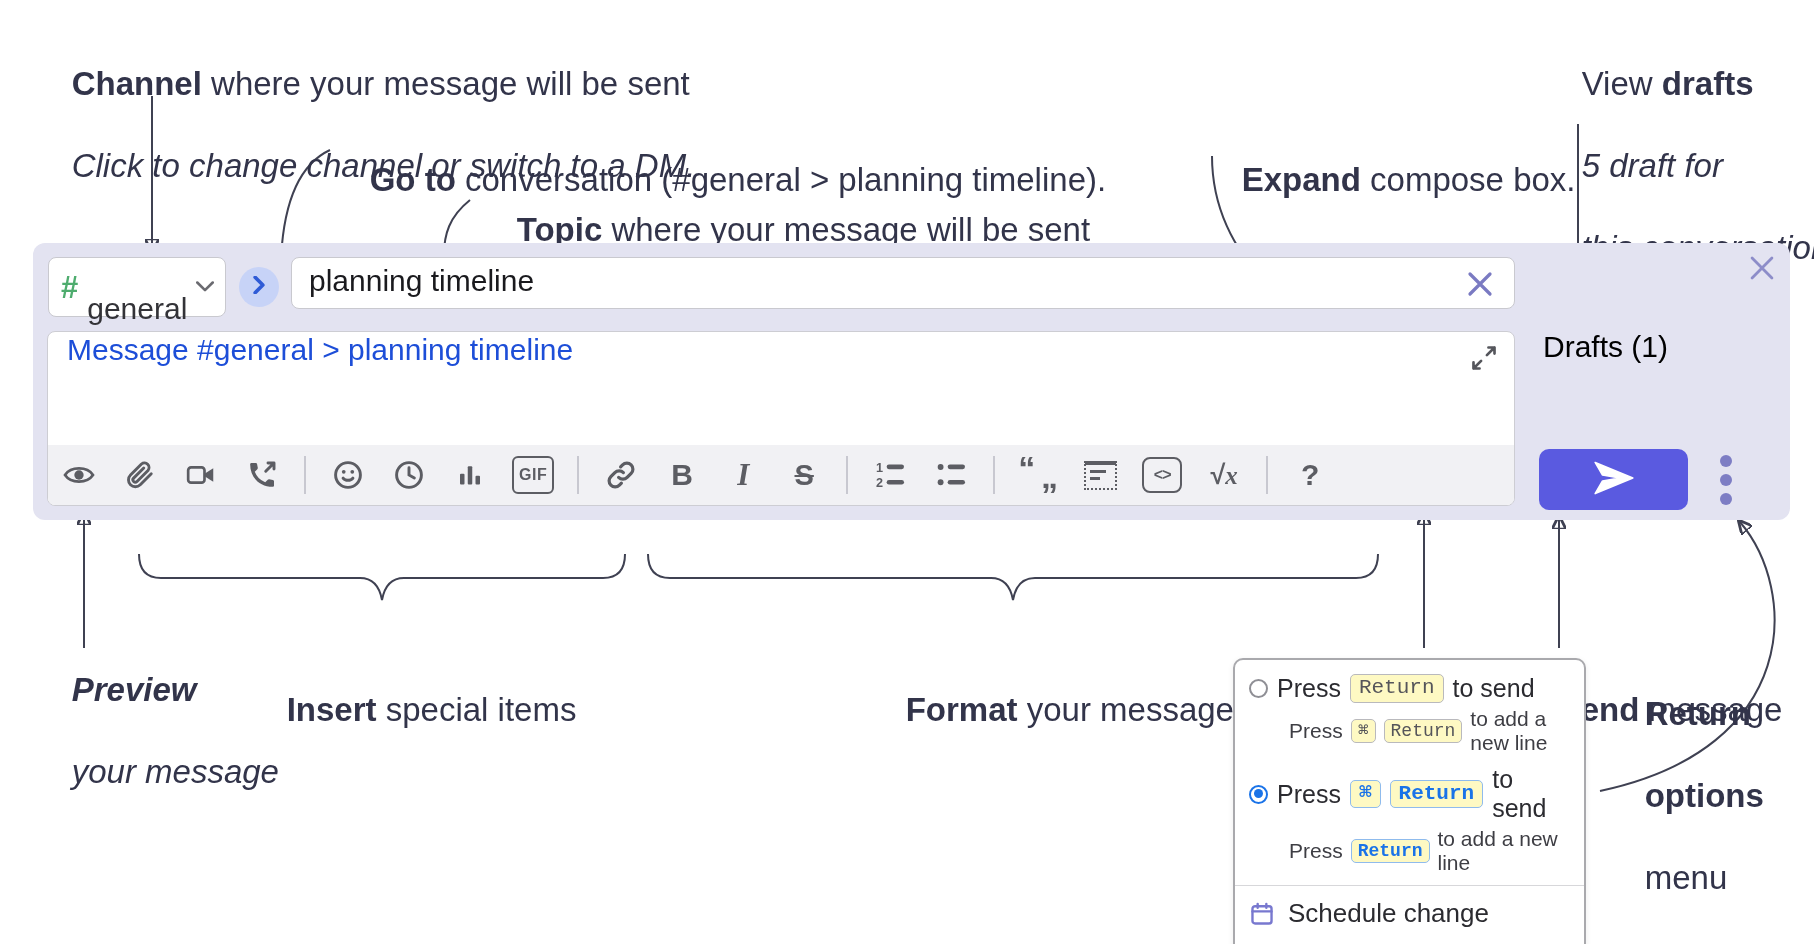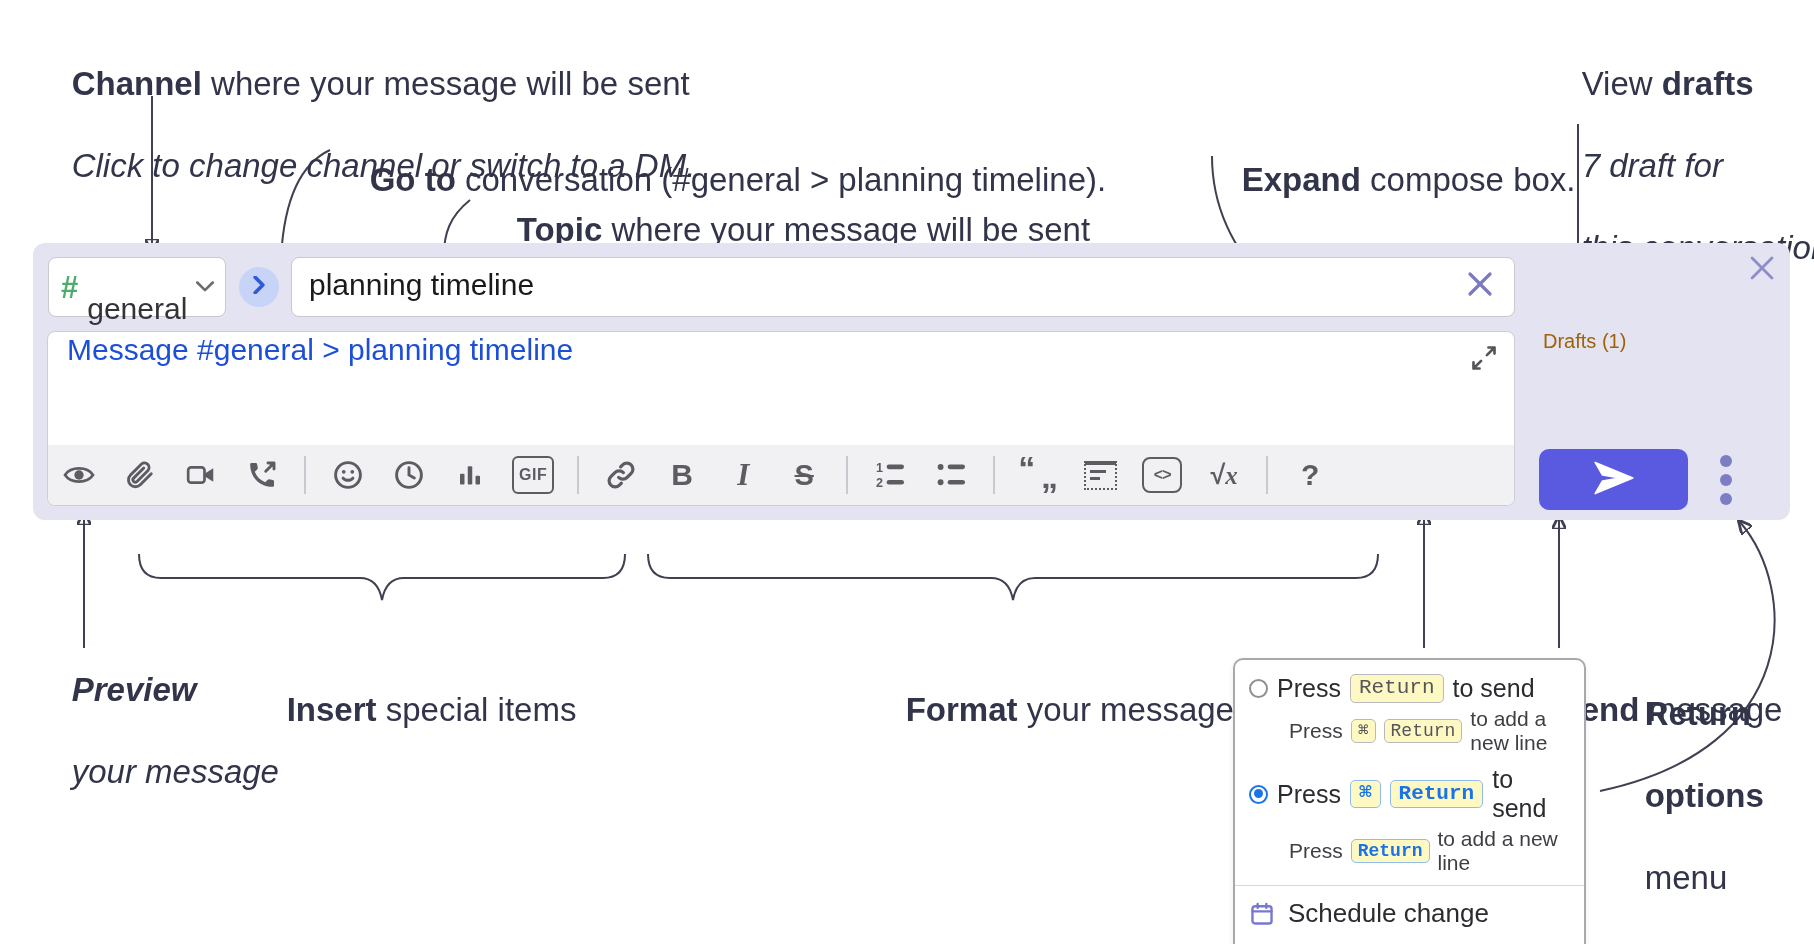--- a/index.html
+++ b/index.html
@@ -19,21 +19,21 @@
   .compose{position:absolute;left:33px;top:243px;width:1757px;height:277px;
     background:#e3e3f1;border-radius:12px;}
   .whitebox{background:#fff;border:1.5px solid #c9c9cf;border-radius:8px;box-sizing:border-box;}
   .channel-select{position:absolute;left:15px;top:14px;width:178px;height:60px;
     display:flex;align-items:center;padding:0 12px;gap:9px;}
   .hash{color:#4eac6e;font-weight:700;font-size:31px;line-height:1;}
   .channel-name{font-size:30px;color:#333338;margin-top:44px;}
   .chev{margin-left:auto;display:flex;}
   .go-btn{position:absolute;left:206px;top:24px;width:40px;height:40px;border-radius:50%;
     background:#c7d3f7;display:flex;align-items:center;justify-content:center;}
-  .topic-input{position:absolute;left:258px;top:14px;width:1224px;height:60px;
+  .topic-input{position:absolute;left:258px;top:14px;width:1224px;height:52px;
     font-family:"Liberation Sans",sans-serif;font-size:30px;color:#1a1a1e;
     padding:0 58px 4px 17px;outline:none;}
   .topic-clear{position:absolute;left:1432px;top:26px;display:flex;cursor:pointer;}
   .close-x{position:absolute;left:1704px;top:0px;width:50px;height:50px;
     display:flex;align-items:center;justify-content:center;cursor:pointer;}
   .msg-widget{position:absolute;left:14px;top:88px;width:1468px;height:175px;
     background:#fff;border:1.5px solid #cdcdd3;border-radius:8px;box-sizing:border-box;overflow:hidden;}
   .msg-placeholder{position:absolute;left:19px;top:1px;font-size:30px;color:#1d4ed8;}
   .expand-btn{position:absolute;right:16px;top:12px;color:#55565c;display:flex;cursor:pointer;}
   .toolbar{position:absolute;left:0;bottom:0;width:100%;height:60px;background:#f1f1f4;
@@ -50,21 +50,21 @@
   .lbl-gif{border:2.5px solid currentColor;border-radius:6px;padding:8px 5px;font-size:16px;font-weight:700;letter-spacing:.5px;}
   .lbl-code{width:36px;height:32px;border:2.5px solid currentColor;border-radius:8px;
     display:flex;align-items:center;justify-content:center;font-size:16px;font-weight:800;letter-spacing:-1px;}
   .lbl-spoiler{width:33px;height:29px;border:2.5px dotted currentColor;border-top:4px solid currentColor;
     box-sizing:border-box;position:relative;}
   .lbl-spoiler .s1{position:absolute;left:4px;top:5px;width:16px;height:3.2px;background:currentColor;}
   .lbl-spoiler .s2{position:absolute;left:4px;top:12px;width:10px;height:3.2px;background:currentColor;}
   .lbl-math{font-size:27px;font-weight:600;}
   .lbl-math .mi{font-family:"Liberation Serif",serif;font-style:italic;font-size:25px;}
   .lbl-help{font-size:30px;font-weight:600;}
-  .drafts-link{position:absolute;left:1543px;top:330px;font-size:20px;color:#a16207;cursor:pointer;}
+  .drafts-link{position:absolute;left:1543px;top:330px;font-size:30px;color:#000000;cursor:pointer;}
   .send-btn{position:absolute;left:1539px;top:449px;width:149px;height:61px;background:#5a5ae0;
     border:none;border-radius:10px;display:flex;align-items:center;justify-content:center;cursor:pointer;}
   .dots-btn{position:absolute;left:1711px;top:449px;width:30px;height:61px;
     display:flex;flex-direction:column;align-items:center;justify-content:center;gap:7px;cursor:pointer;}
   .dots-btn i{width:12px;height:12px;border-radius:50%;background:#7d7dc4;}
 
   
   .menu{position:absolute;left:1233px;top:658px;width:353px;background:#fff;
     border:2px solid #a9a9ad;border-radius:10px;box-sizing:border-box;
     padding:12px 14px 10px 14px;box-shadow:0 2px 6px rgba(0,0,0,.08);}
@@ -114,21 +114,21 @@
     <span class="b">Go to</span><span> conversation (#general &gt; planning timeline).</span>
   </div>
   <div class="ann" style="left:1205px;top:118px;">
     <span class="b">Expand</span><span> compose box.</span>
   </div>
   <div class="ann" style="left:480px;top:168px;">
     <span class="b">Topic</span><span> where your message will be sent</span>
   </div>
   <div class="ann" style="left:1545px;top:22px;">
     <span>View </span><span class="b">drafts</span><br>
-    <span class="i">7 draft for</span><br>
+    <span class="i">5 draft for</span><br>
     <span class="i">this conversation</span>
   </div>
 
   <div class="compose">
 
     <div class="channel-select whitebox">
       <span class="hash">#</span>
       <span class="channel-name">general</span>
       <span class="chev">
         <svg width="18" height="12" viewBox="0 0 14 9">

